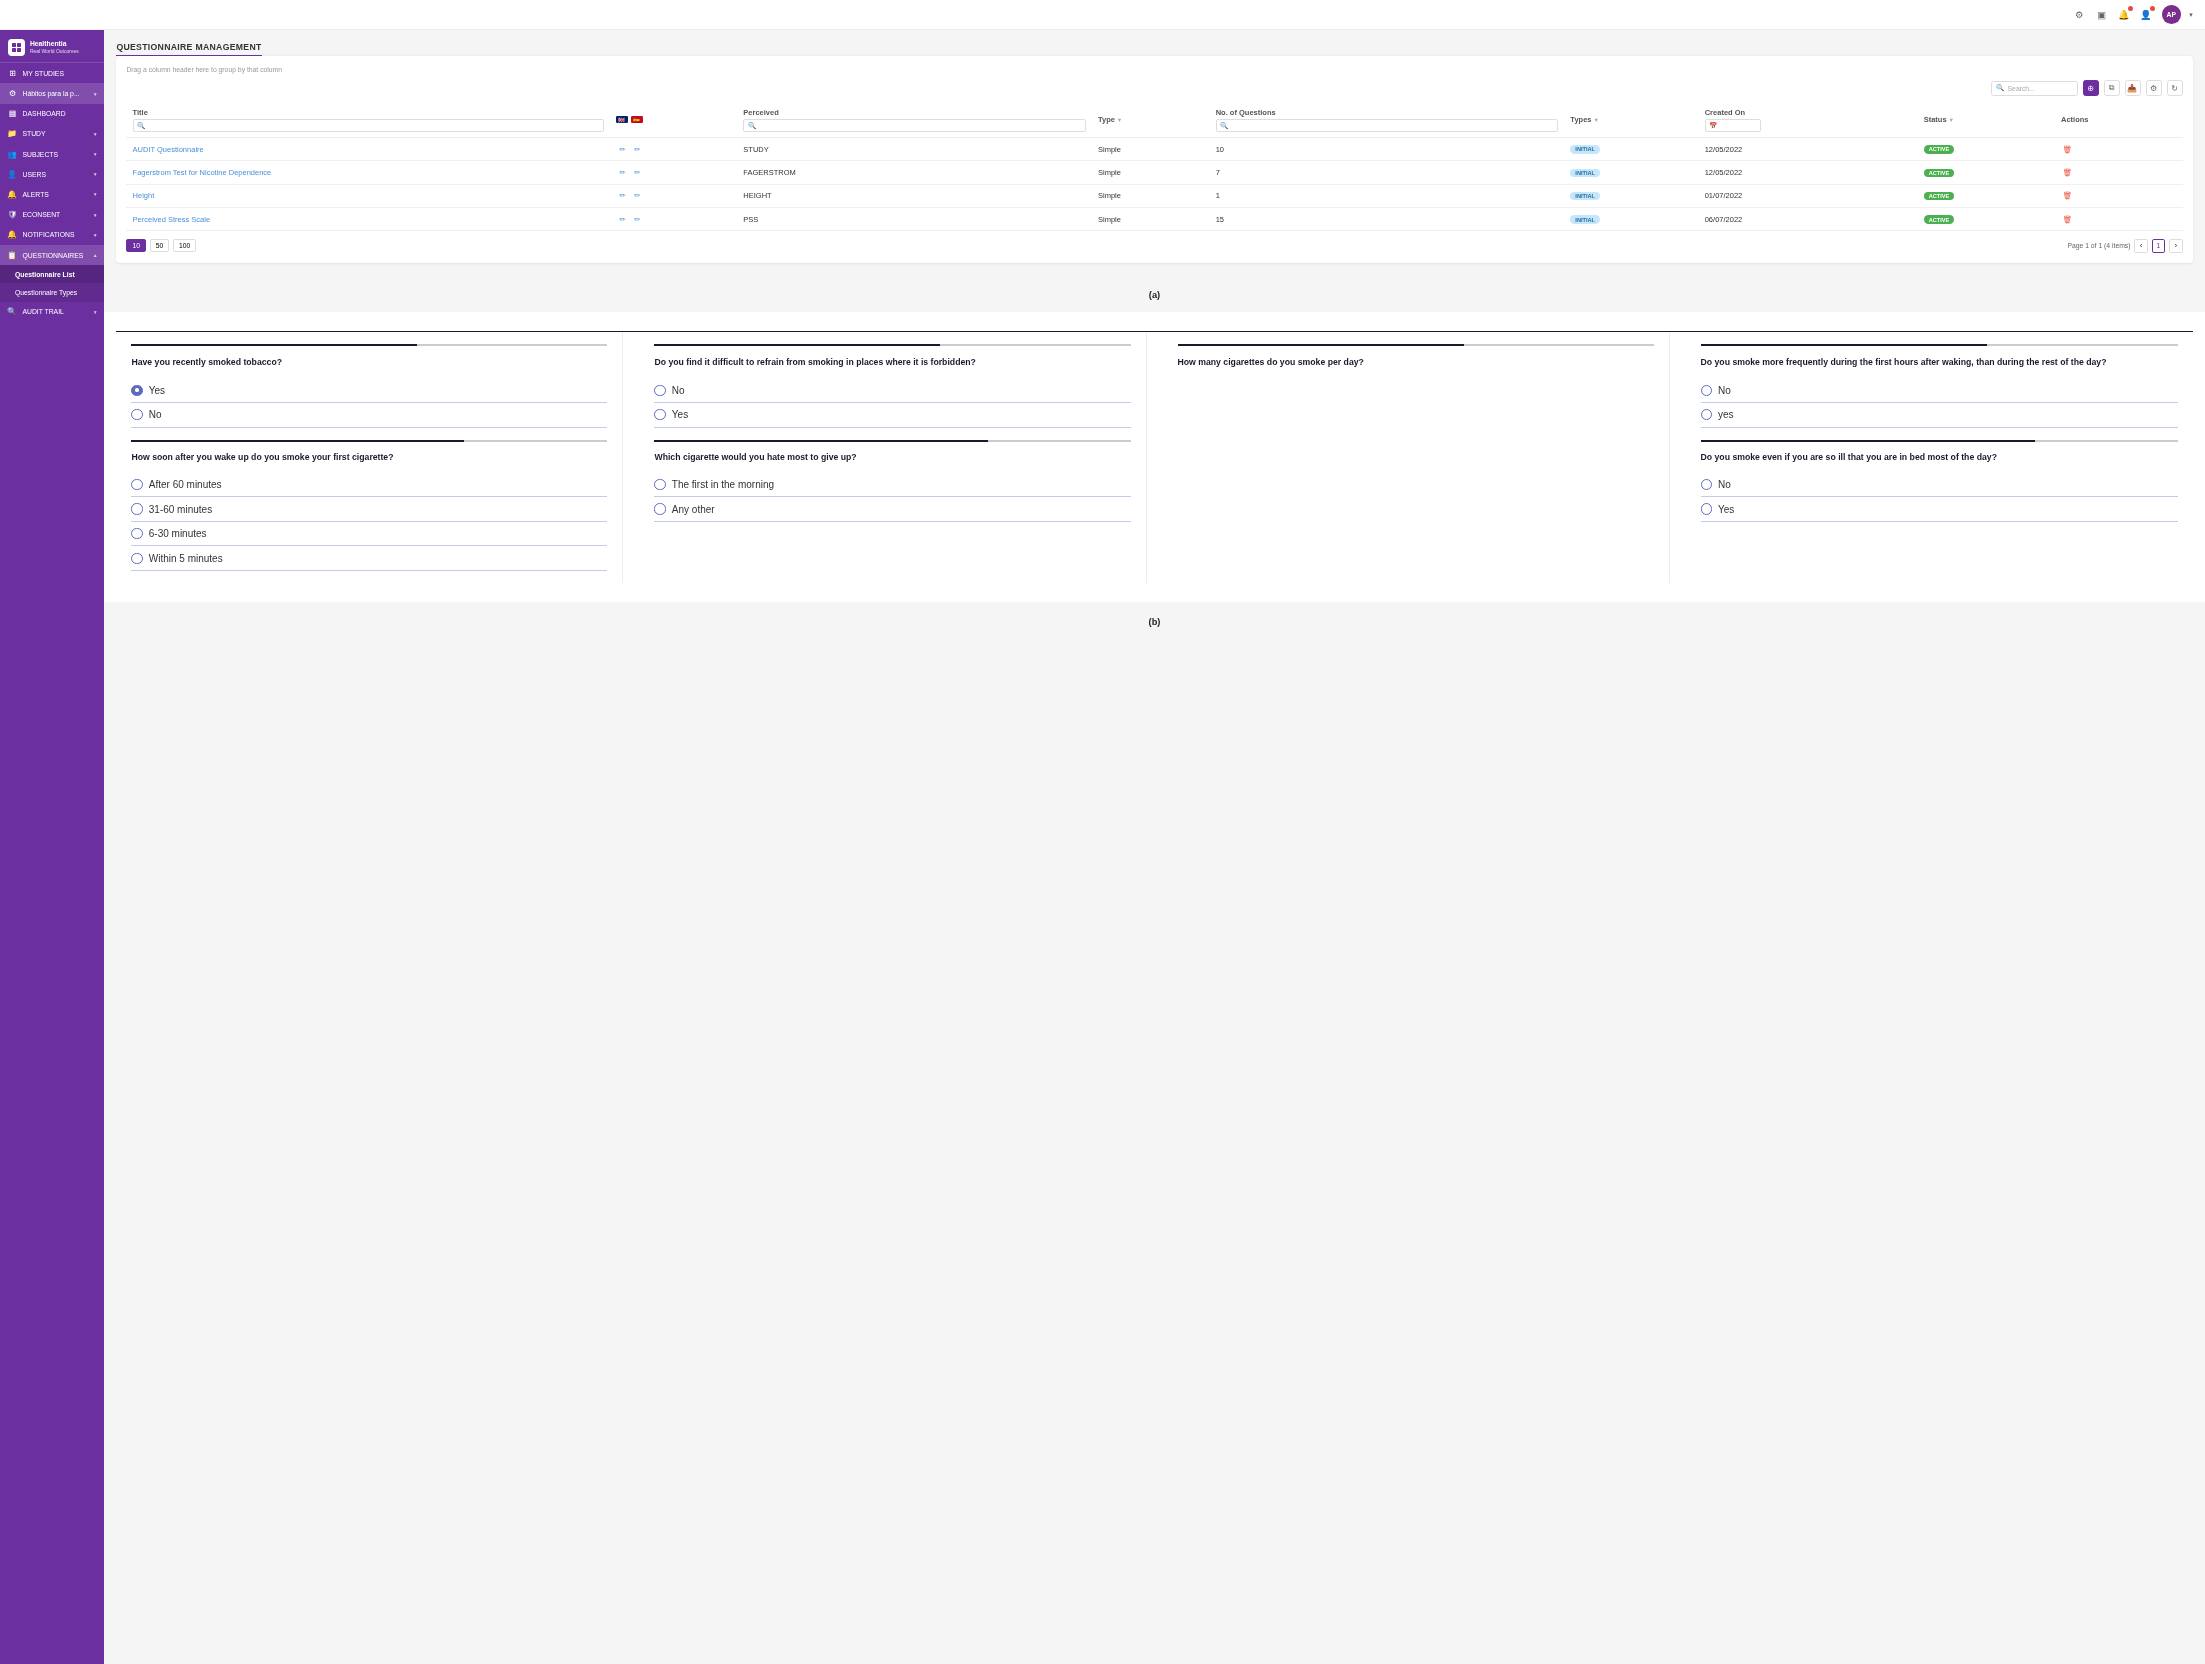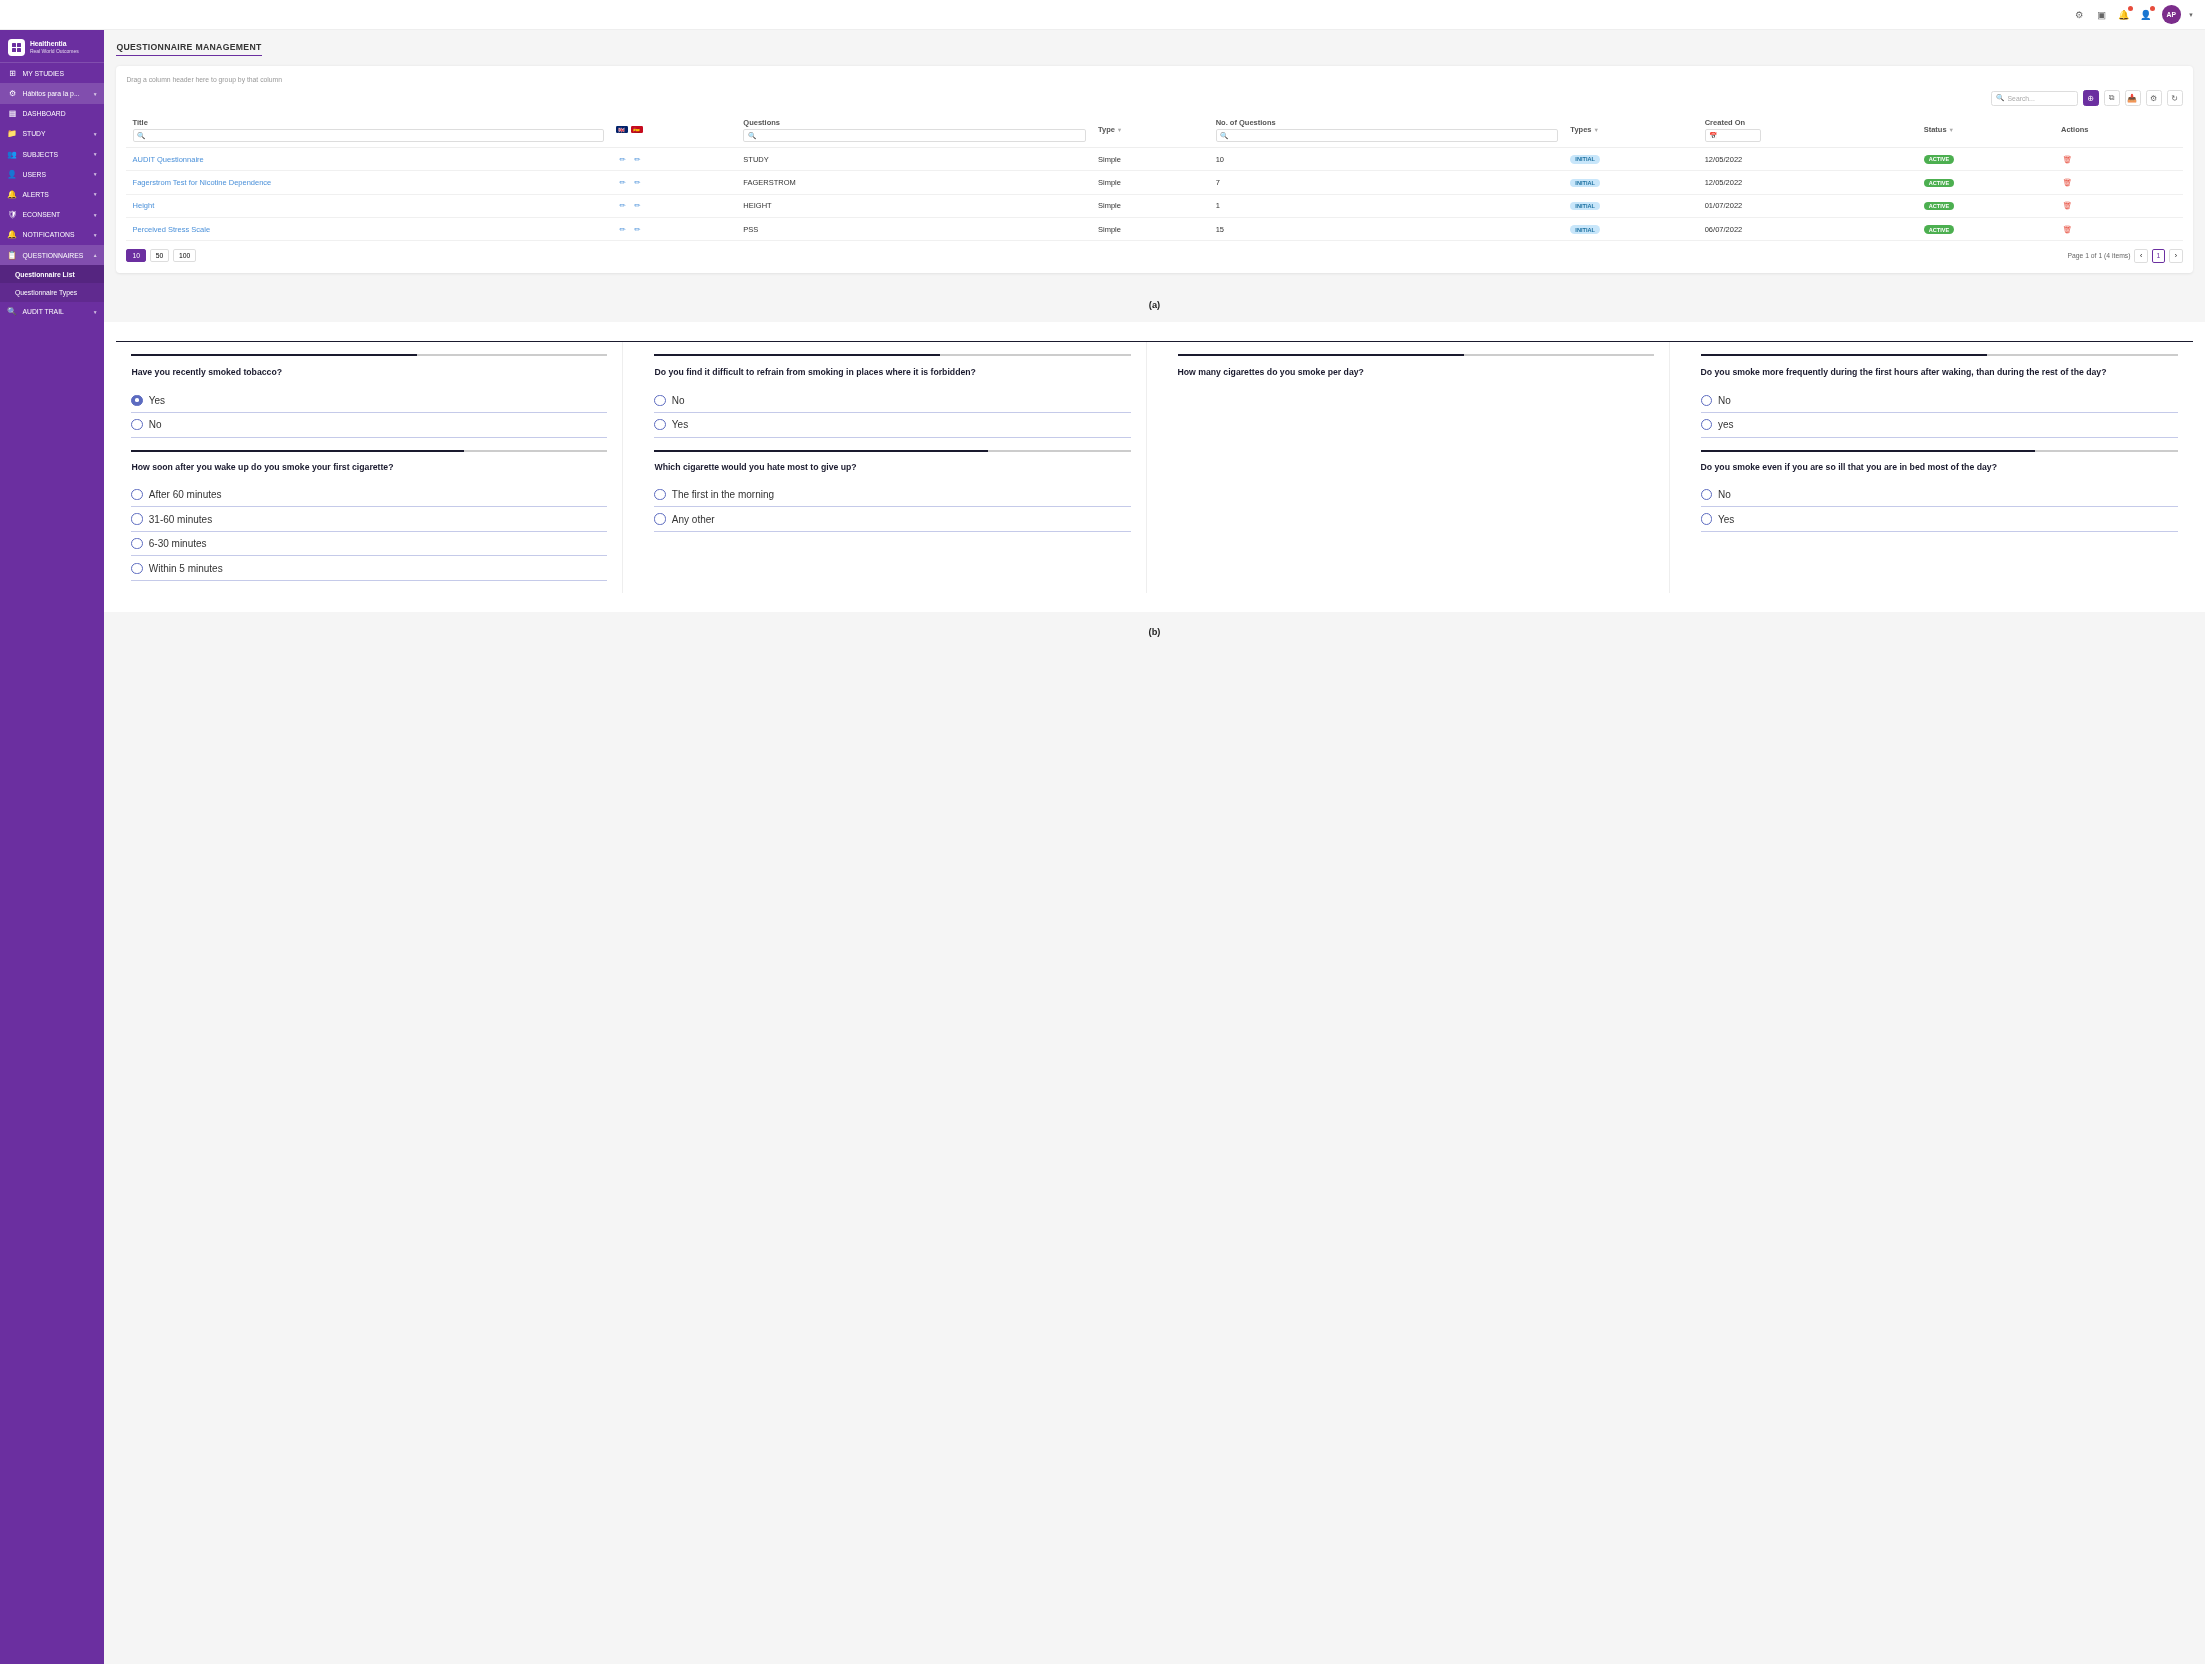--- a/index.html
+++ b/index.html
@@ -62,21 +62,21 @@
     .sidebar-item.sub { padding-left: 15px; font-size: 6.8px; background: rgba(0,0,0,0.1); }
     .sidebar-item.sub.active { background: rgba(0,0,0,0.2); font-weight: 700; }
     .sidebar-chevron { margin-left: auto; font-size: 5.6px; opacity: 0.7; }
     .sidebar-icon { width: 10px; text-align: center; font-size: 8px; }
 
     
     .main-content { flex: 1; overflow-y: auto; background: #f5f5f5; }
 
     
     .page-section { background: #f5f5f5; padding: 12.4px; }
-    .page-title { font-size: 8.7px; font-weight: 700; color: #333; text-transform: uppercase; letter-spacing: 0.3px; margin-bottom: 10px; border-bottom: 1.2px solid #6b2fa0; display: inline-block; padding-bottom: 2.5px; }
+    .page-title { font-size: 8.7px; font-weight: 700; color: #333; text-transform: uppercase; letter-spacing: 0.3px; border-bottom: 1.2px solid #6b2fa0; display: inline-block; padding-bottom: 2.5px; }
 
     
     .table-card { background: #fff; border-radius: 3.7px; padding: 10px; box-shadow: 0 0.6px 2.5px rgba(0,0,0,0.08); }
     .table-hint { font-size: 6.8px; color: #999; margin-bottom: 7.5px; }
     .table-toolbar { display: flex; align-items: center; justify-content: flex-end; margin-bottom: 6.2px; gap: 5px; }
     .search-box { display: flex; align-items: center; border: 0.6px solid #ddd; border-radius: 2.5px; padding: 2.5px 5px; gap: 2.5px; font-size: 6.8px; color: #999; width: 87px; }
     .toolbar-btn { width: 16px; height: 16px; display: flex; align-items: center; justify-content: center; border: 0.6px solid #ddd; border-radius: 2.5px; cursor: pointer; font-size: 8px; color: #666; background: #fff; }
     .toolbar-btn.primary { background: #6b2fa0; color: #fff; border-color: #6b2fa0; }
 
     table { width: 100%; border-collapse: collapse; font-size: 7.5px; }
@@ -272,21 +272,21 @@
                 </div>
               </th>
               <th>
                 <div style="display:flex;gap:2.5px;align-items:center;">
                   <span style="background:#012169;color:#fff;font-size:5.6px;padding:0.6px 2.5px;border-radius:1.2px;">🇬🇧</span>
                   <span style="background:#c60b1e;color:#fff;font-size:5.6px;padding:0.6px 2.5px;border-radius:1.2px;">🇪🇸</span>
                 </div>
               </th>
               <th>
                 <div style="display:flex;flex-direction:column;gap:2.5px;">
-                  <span>Questions</span>
+                  <span>Perceived</span>
                   <input class="input-search" type="text" placeholder="🔍" style="">
                 </div>
               </th>
               <th>
                 <div class="th-filter">
                     <span>Type</span>
                     <span class="filter-icon">▼</span>
                   </div>
               </th>
               <th>

